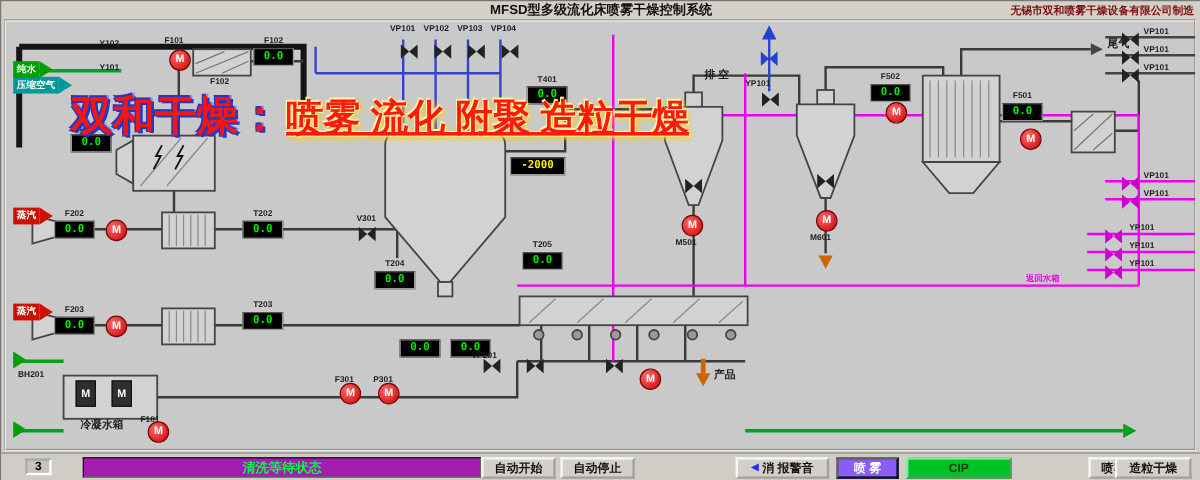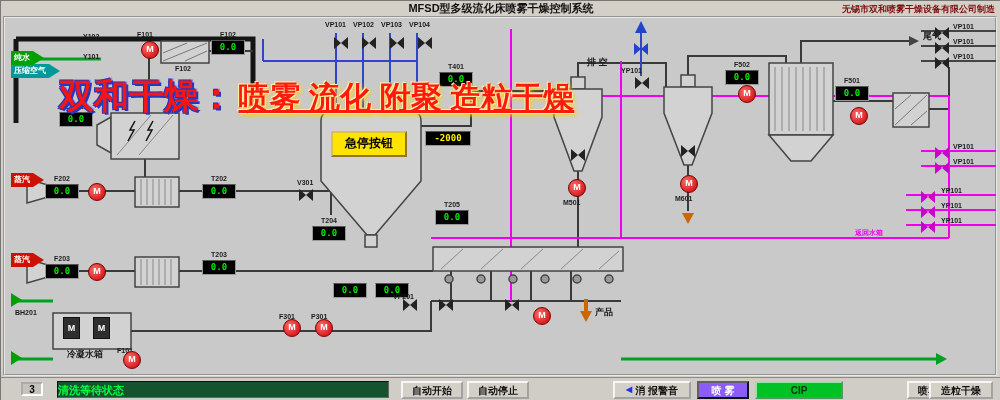--- a/index.html
+++ b/index.html
@@ -49,23 +49,23 @@
   #wm{position:absolute;left:58px;top:72px;z-index:9;white-space:nowrap;font-weight:bold;pointer-events:none;}
   #wm .wm1{font-size:35px;color:#f51515;
            text-shadow:2px 2px 0 #2438c0,-1px -1px 0 #2438c0,1px -1px 0 #7d96ff,-1px 1px 0 #2438c0;}
   #wm .wm2{font-size:31px;color:#ff1a10;text-decoration:underline;
            text-shadow:1px 1px 0 #fff2a8,-1px -1px 0 #fff2a8,2px 2px 4px #ffcf00;}
   
   #bbar{position:absolute;left:0;top:376px;width:1000px;height:24px;background:#d0cdc6;
         border-top:1px solid #8a8a8a;z-index:10;}
   #pageind{position:absolute;left:20px;top:4px;width:22px;height:14px;border:2px inset #fff;
            background:#c6c3bc;font:bold 10px/12px "Liberation Sans",sans-serif;text-align:center;box-sizing:border-box;}
-  #statusbar{position:absolute;left:56px;top:3px;width:332px;height:17px;background:#14532d;
+  #statusbar{position:absolute;left:68px;top:3px;width:332px;height:17px;background:#a21caf;
              border:1px inset #666;color:#00ff40;font:bold 11px/16px "Liberation Sans",sans-serif;
-             box-sizing:border-box;}
+             text-align:center;box-sizing:border-box;}
   .btn{position:absolute;top:3px;height:18px;background:#d4d0c8;border:2px outset #f6f6f6;
        font:bold 10px/13px "Liberation Sans",sans-serif;color:#111;text-align:center;cursor:pointer;
        display:flex;align-items:center;justify-content:center;gap:3px;box-sizing:border-box;}
   .btn.dark{background:#8b5cf6;color:#fff;border-color:#606068;}
   .btn.green{background:#00c225;color:#00340a;border-color:#8fe8a0;}
   .btn .bicon{color:#2030ff;font-size:8px;line-height:8px;}
 </style>
 </head>
 <body>
 
@@ -208,21 +208,20 @@
       </g>
       <rect x="52" y="312" width="78" height="36"></rect>
     </g>
   </svg>
 
   <div id="wm">
     <span class="wm1">双和干燥：</span>
     <span class="wm2">喷雾 流化 附聚 造粒干燥</span>
   </div>
 
-  <div class="estop">急停按钮</div>
 
   <div class="layer">
 
       <div class="sarrow" style="left: 10px; top: 20px; margin-top: 43px; --c: #009898;">
         <span class="sbox">压缩空气</span>
       </div>
 
       <div class="sarrow" style="left: 10px; top: 50px; text-align: center; --c: #00a000;">
         <span class="sbox">纯水</span>
       </div>

